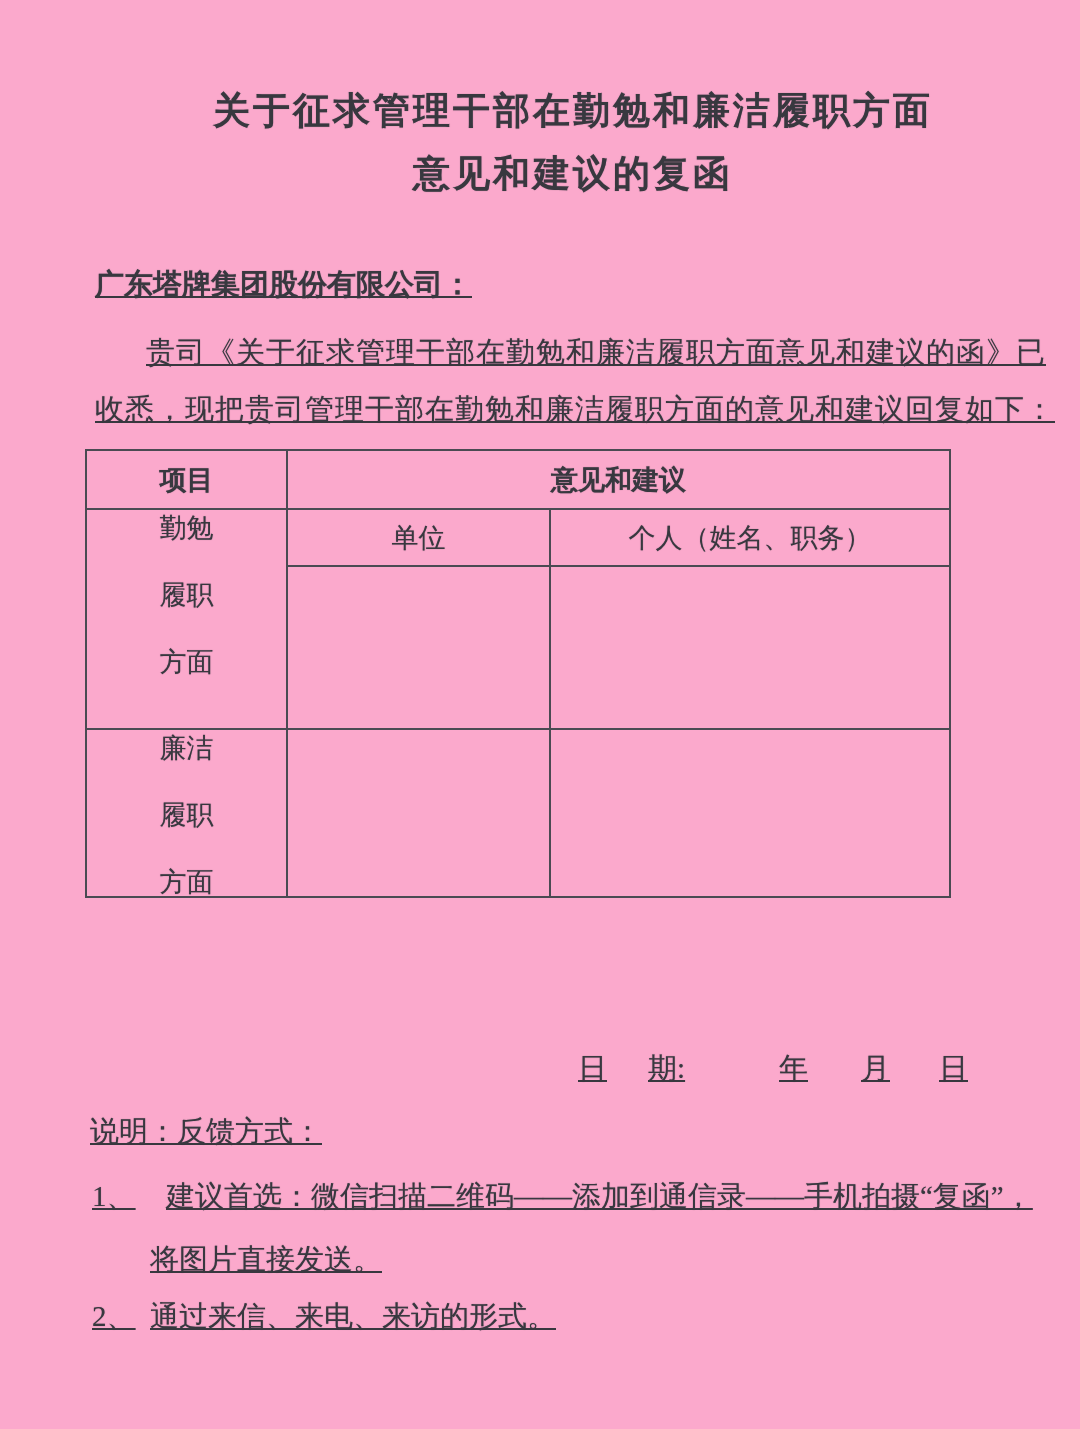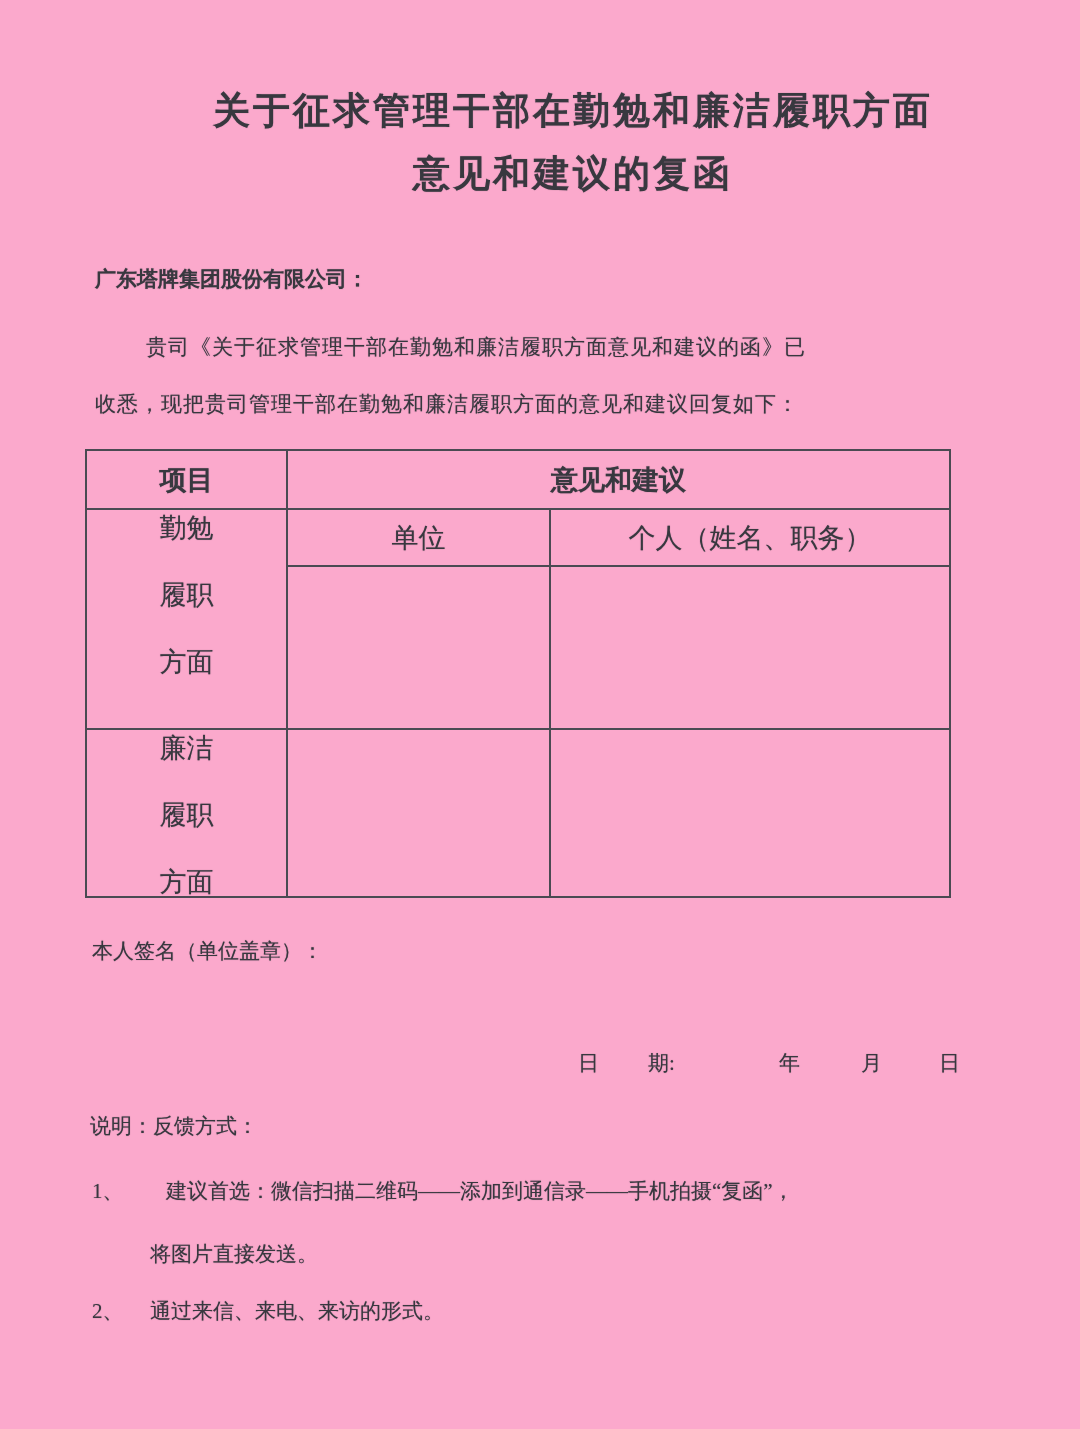--- a/index.html
+++ b/index.html
@@ -14,21 +14,22 @@
     background: #fba9cc;
     font-family: "Liberation Serif", "DejaVu Serif", serif;
     color: #38383f;
     overflow: hidden;
     text-shadow: 0 0 1px rgba(56, 56, 70, 0.55);
   }
   .abs {
     position: absolute;
     line-height: 1.2;
     white-space: nowrap;
-    font-size: 21px;
+    font-size: 29px;
+    text-decoration: underline;
   }
   .title-line {
     position: absolute;
     left: 4px;
     width: 100%;
     text-align: center;
     font-size: 37px;
     font-weight: bold;
     letter-spacing: 3px;
     white-space: nowrap;
@@ -113,21 +114,20 @@
           <span>履职</span>
           <span>方面</span>
         </div>
       </td>
       <td></td>
       <td></td>
     </tr>
   </tbody>
     </table>
 
-  <div class="abs" style="left: 92px; top: 939px;">本人签名（单位盖章）：</div>
 
   <div class="abs" style="left: 578px; top: 1051px;">日</div>
   <div class="abs" style="left: 648px; top: 1051px;">期:</div>
   <div class="abs" style="left: 779px; top: 1051px;">年</div>
   <div class="abs" style="left: 861px; top: 1051px;">月</div>
   <div class="abs" style="left: 939px; top: 1051px;">日</div>
 
   <div class="abs" style="left: 90px; top: 1114px;">说明：反馈方式：</div>
 
   <div class="abs" style="left: 92px; top: 1179px;">1、</div>

